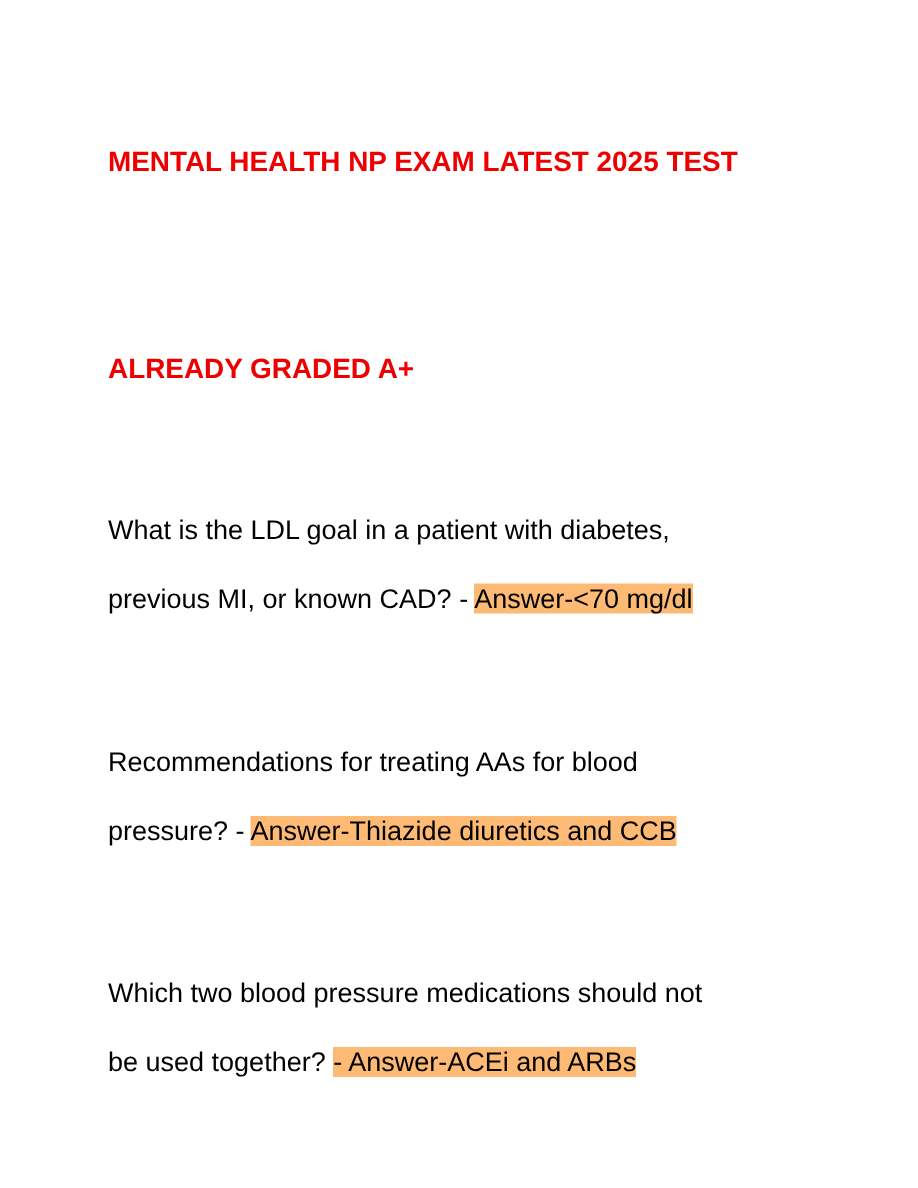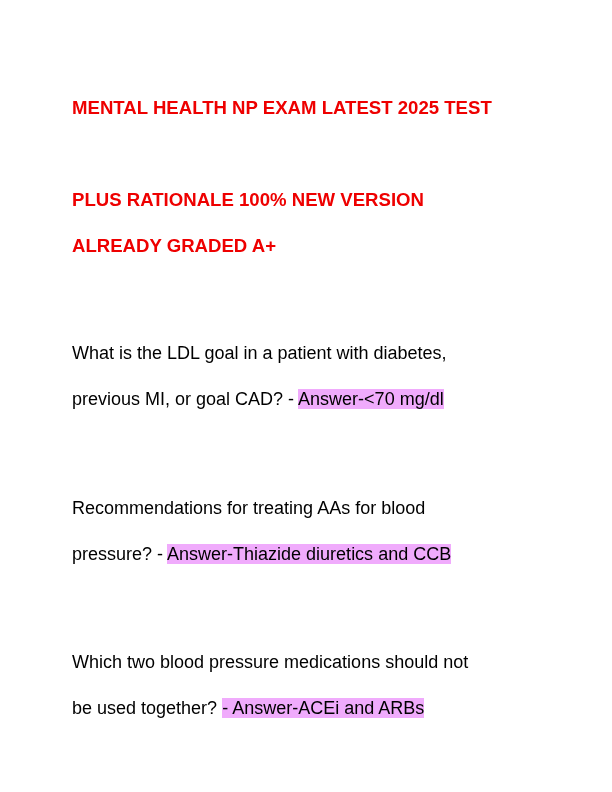--- a/index.html
+++ b/index.html
@@ -33,35 +33,34 @@
     }
     .body-line {
       position: absolute;
       left: 72px;
       font-size: 18px;
       color: #000000;
       white-space: nowrap;
       line-height: 22px;
     }
     .hl {
-      background: #f0abfc;
+      background: #fdba74;
     }
   </style>
 </head>
 <body>
 
 <div class="page">
 
   <div class="title-line" style="top:73px;">MENTAL HEALTH NP EXAM LATEST 2025 TEST</div>
-  <div class="title-line" style="top:165px;">PLUS RATIONALE 100% NEW VERSION</div>
   <div class="title-line" style="top:211px;text-align:center;">ALREADY GRADED A+</div>
 
   <div class="body-line" style="top:318px;">What is the LDL goal in a patient with diabetes,</div>
   <div class="body-line" style="top:364px;">
-    <span>previous MI, or goal CAD? - </span><span class="hl">Answer-&lt;70 mg/dl</span>
+    <span>previous MI, or known CAD? - </span><span class="hl">Answer-&lt;70 mg/dl</span>
   </div>
 
   <div class="body-line" style="top:519px;">
     <span>pressure? - </span><span class="hl">Answer-Thiazide diuretics and CCB</span>
   </div>
   <div class="body-line" style="top:473px;">Recommendations for treating AAs for blood</div>
 
   <div class="body-line" style="top:673px;">
     <span>be used together? </span><span class="hl">- Answer-ACEi and ARBs</span>
   </div>

